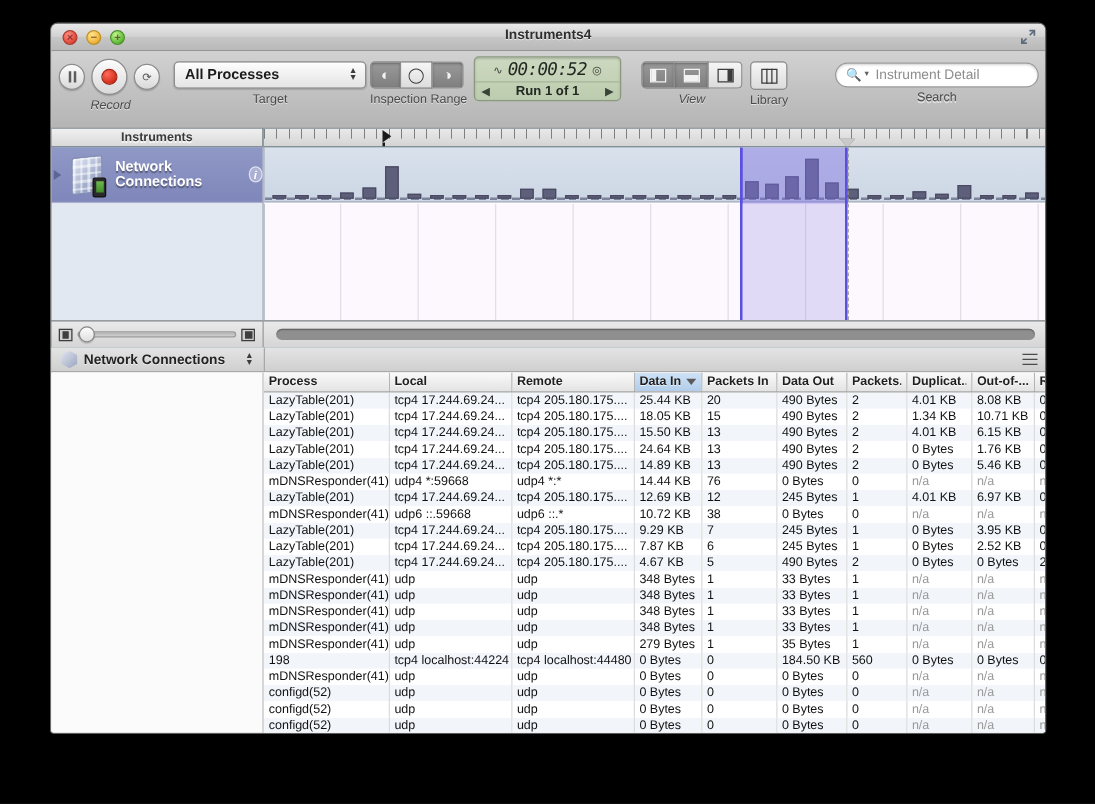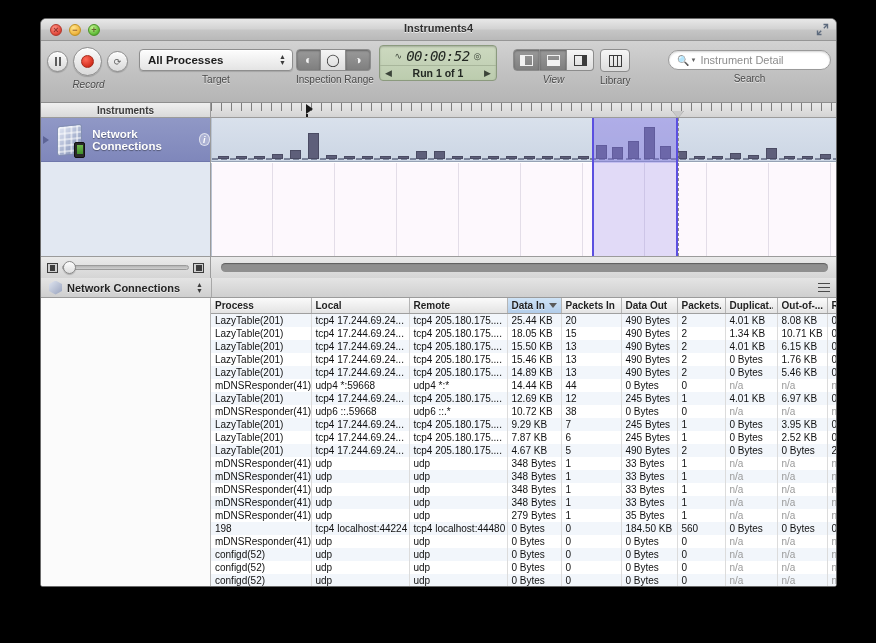--- a/index.html
+++ b/index.html
@@ -678,21 +678,21 @@
               <td>490 Bytes</td>
               <td>2</td>
               <td>4.01 KB</td>
               <td>6.15 KB</td>
               <td>0</td>
             </tr>
             <tr class="odd">
               <td>LazyTable(201)</td>
               <td>tcp4 17.244.69.24...</td>
               <td>tcp4 205.180.175....</td>
-              <td>15.46 KB</td>
+              <td>24.64 KB</td>
               <td>13</td>
               <td>490 Bytes</td>
               <td>2</td>
               <td>0 Bytes</td>
               <td>1.76 KB</td>
               <td>0</td>
             </tr>
             <tr class="even">
               <td>LazyTable(201)</td>
               <td>tcp4 17.244.69.24...</td>
@@ -703,21 +703,21 @@
               <td>2</td>
               <td>0 Bytes</td>
               <td>5.46 KB</td>
               <td>0</td>
             </tr>
             <tr class="odd">
               <td>mDNSResponder(41)</td>
               <td>udp4 *:59668</td>
               <td>udp4 *:*</td>
               <td>14.44 KB</td>
-              <td>44</td>
+              <td>76</td>
               <td>0 Bytes</td>
               <td>0</td>
               <td class="na">n/a</td>
               <td class="na">n/a</td>
               <td class="na">n/a</td>
             </tr>
             <tr class="even">
               <td>LazyTable(201)</td>
               <td>tcp4 17.244.69.24...</td>
               <td>tcp4 205.180.175....</td>

